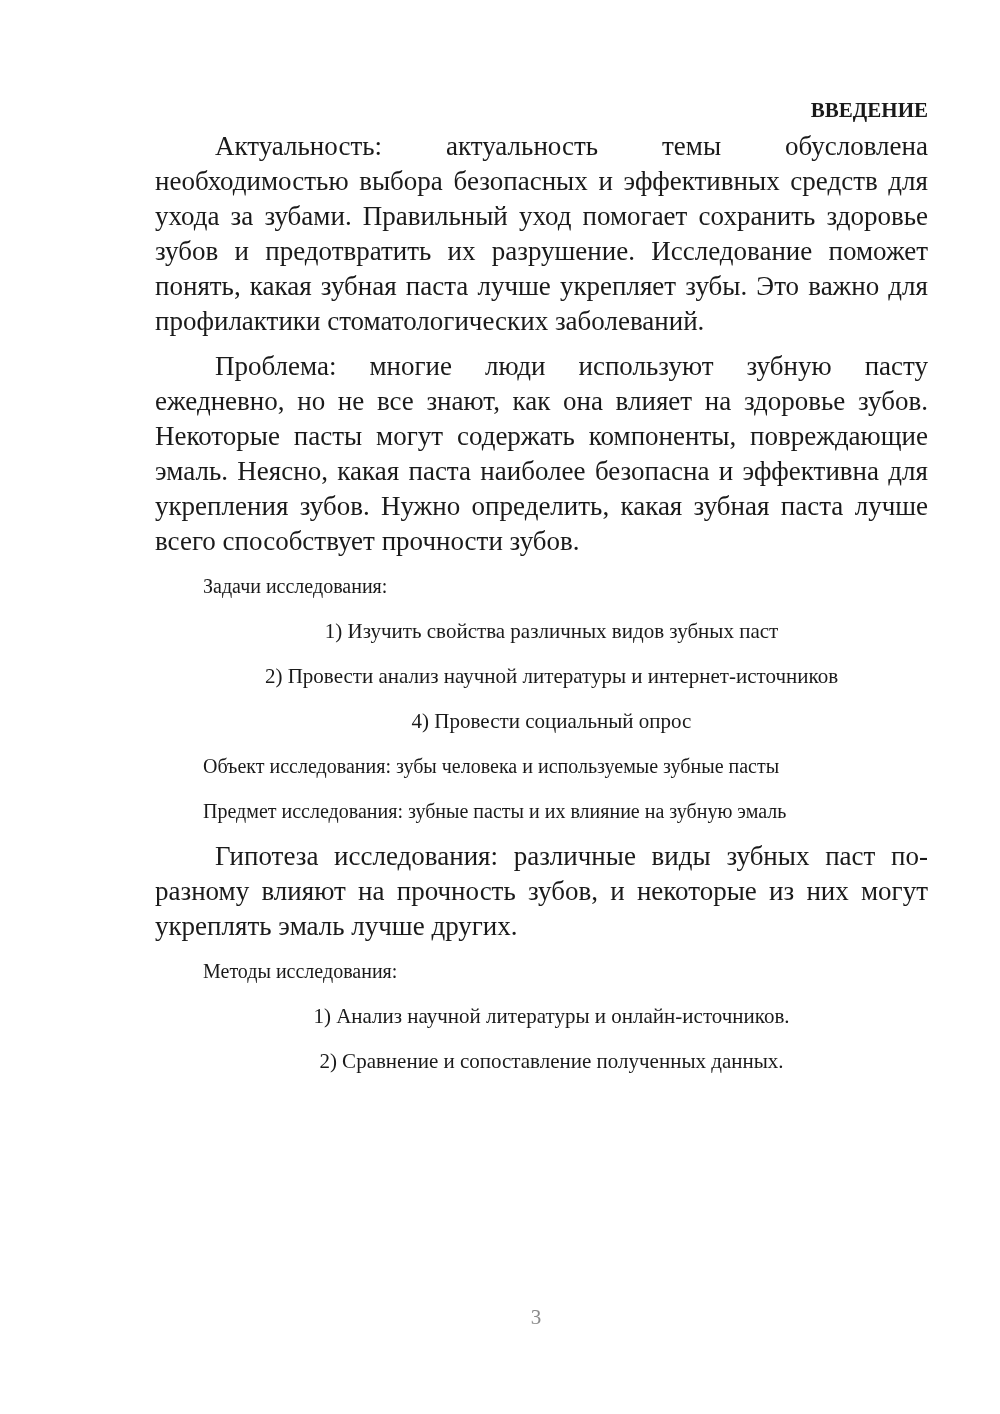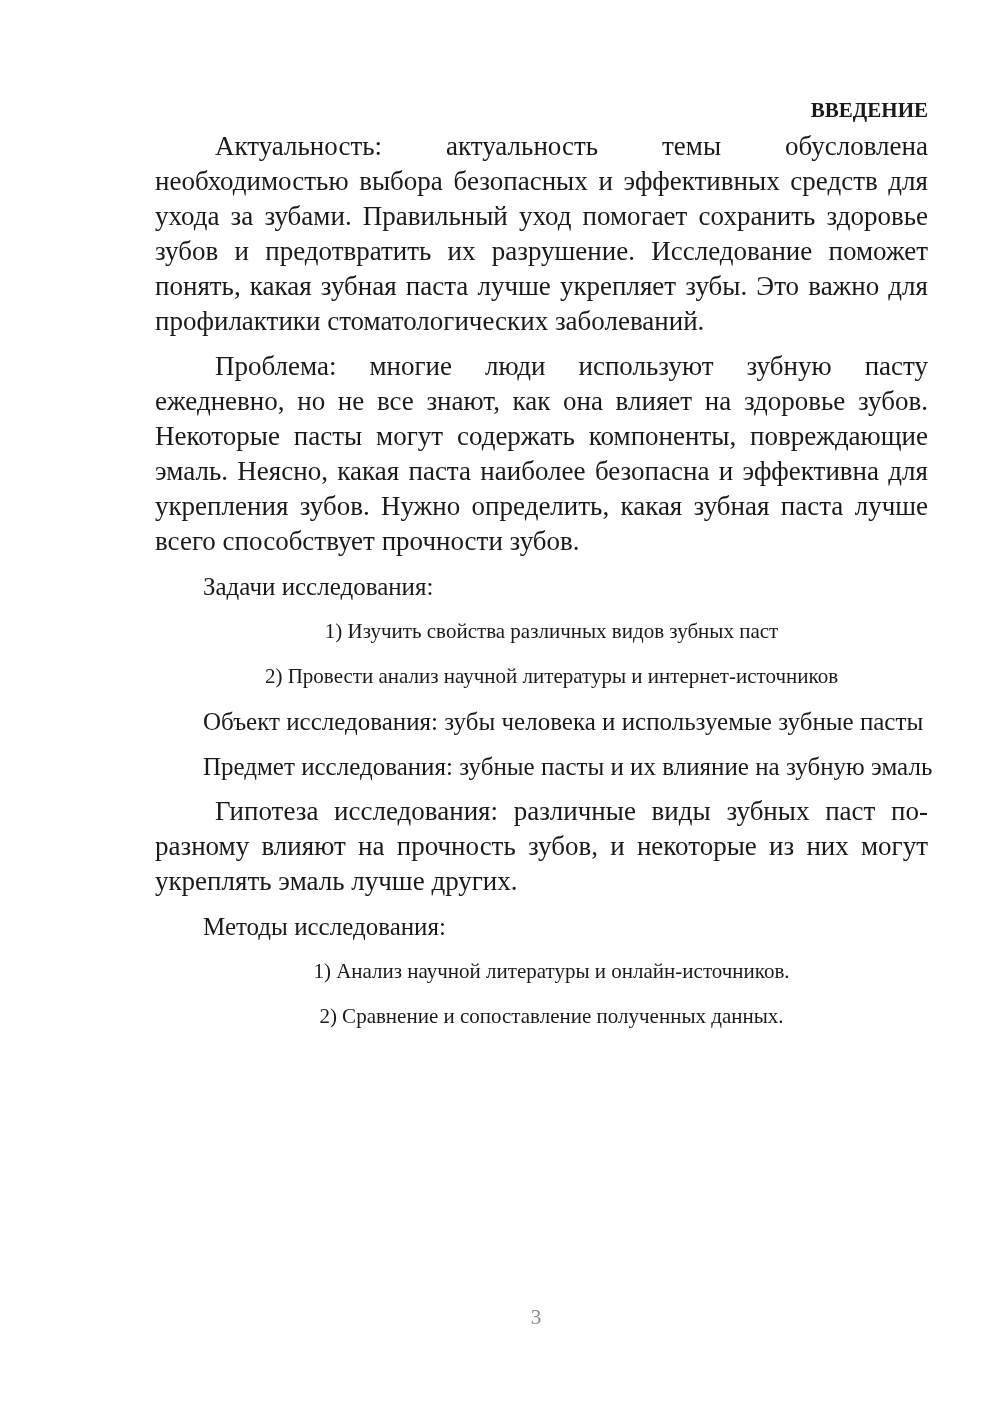--- a/index.html
+++ b/index.html
@@ -32,21 +32,21 @@
     .para {
       font-size: 27px;
       line-height: 35px;
       text-align: justify;
       text-indent: 60px;
       margin: 0 0 10px 12px;
       hyphens: none;
     }
     .para.first { margin-top: 1px; }
     .label-line {
-      font-size: 25px;
+      font-size: 20px;
       line-height: 35px;
       text-indent: 60px;
       margin: 0 0 10px 0;
       white-space: nowrap;
     }
     .list {
       list-style: none;
       margin: 0;
       padding: 0;
       text-align: center;
@@ -78,20 +78,21 @@
   <p class="para first">Актуальность: актуальность темы обусловлена необходимостью выбора безопасных и эффективных средств для ухода за зубами. Правильный уход помогает сохранить здоровье зубов и предотвратить их разрушение. Исследование поможет понять, какая зубная паста лучше укрепляет зубы. Это важно для профилактики стоматологических заболеваний.</p>
 
   <p class="para">Проблема: многие люди используют зубную пасту ежедневно, но не все знают, как она влияет на здоровье зубов. Некоторые пасты могут содержать компоненты, повреждающие эмаль. Неясно, какая паста наиболее безопасна и эффективна для укрепления зубов. Нужно определить, какая зубная паста лучше всего способствует прочности зубов.</p>
 
 
   <p class="label-line">Задачи исследования:</p>
 
   <ul class="list">
     <li class="list-item">1) Изучить свойства различных видов зубных паст</li>
     <li class="list-item">2) Провести анализ научной литературы и интернет-источников</li>
+    <li class="list-item">4) Провести социальный опрос</li>
   </ul>
 
   <p class="label-line">Объект исследования: зубы человека и используемые зубные пасты</p>
 
   <p class="label-line">Предмет исследования: зубные пасты и их влияние на зубную эмаль</p>
 
   <p class="para">Гипотеза исследования: различные виды зубных паст по-разному влияют на прочность зубов, и некоторые из них могут укреплять эмаль лучше других.</p>
 
   <p class="label-line">Методы исследования:</p>
 

